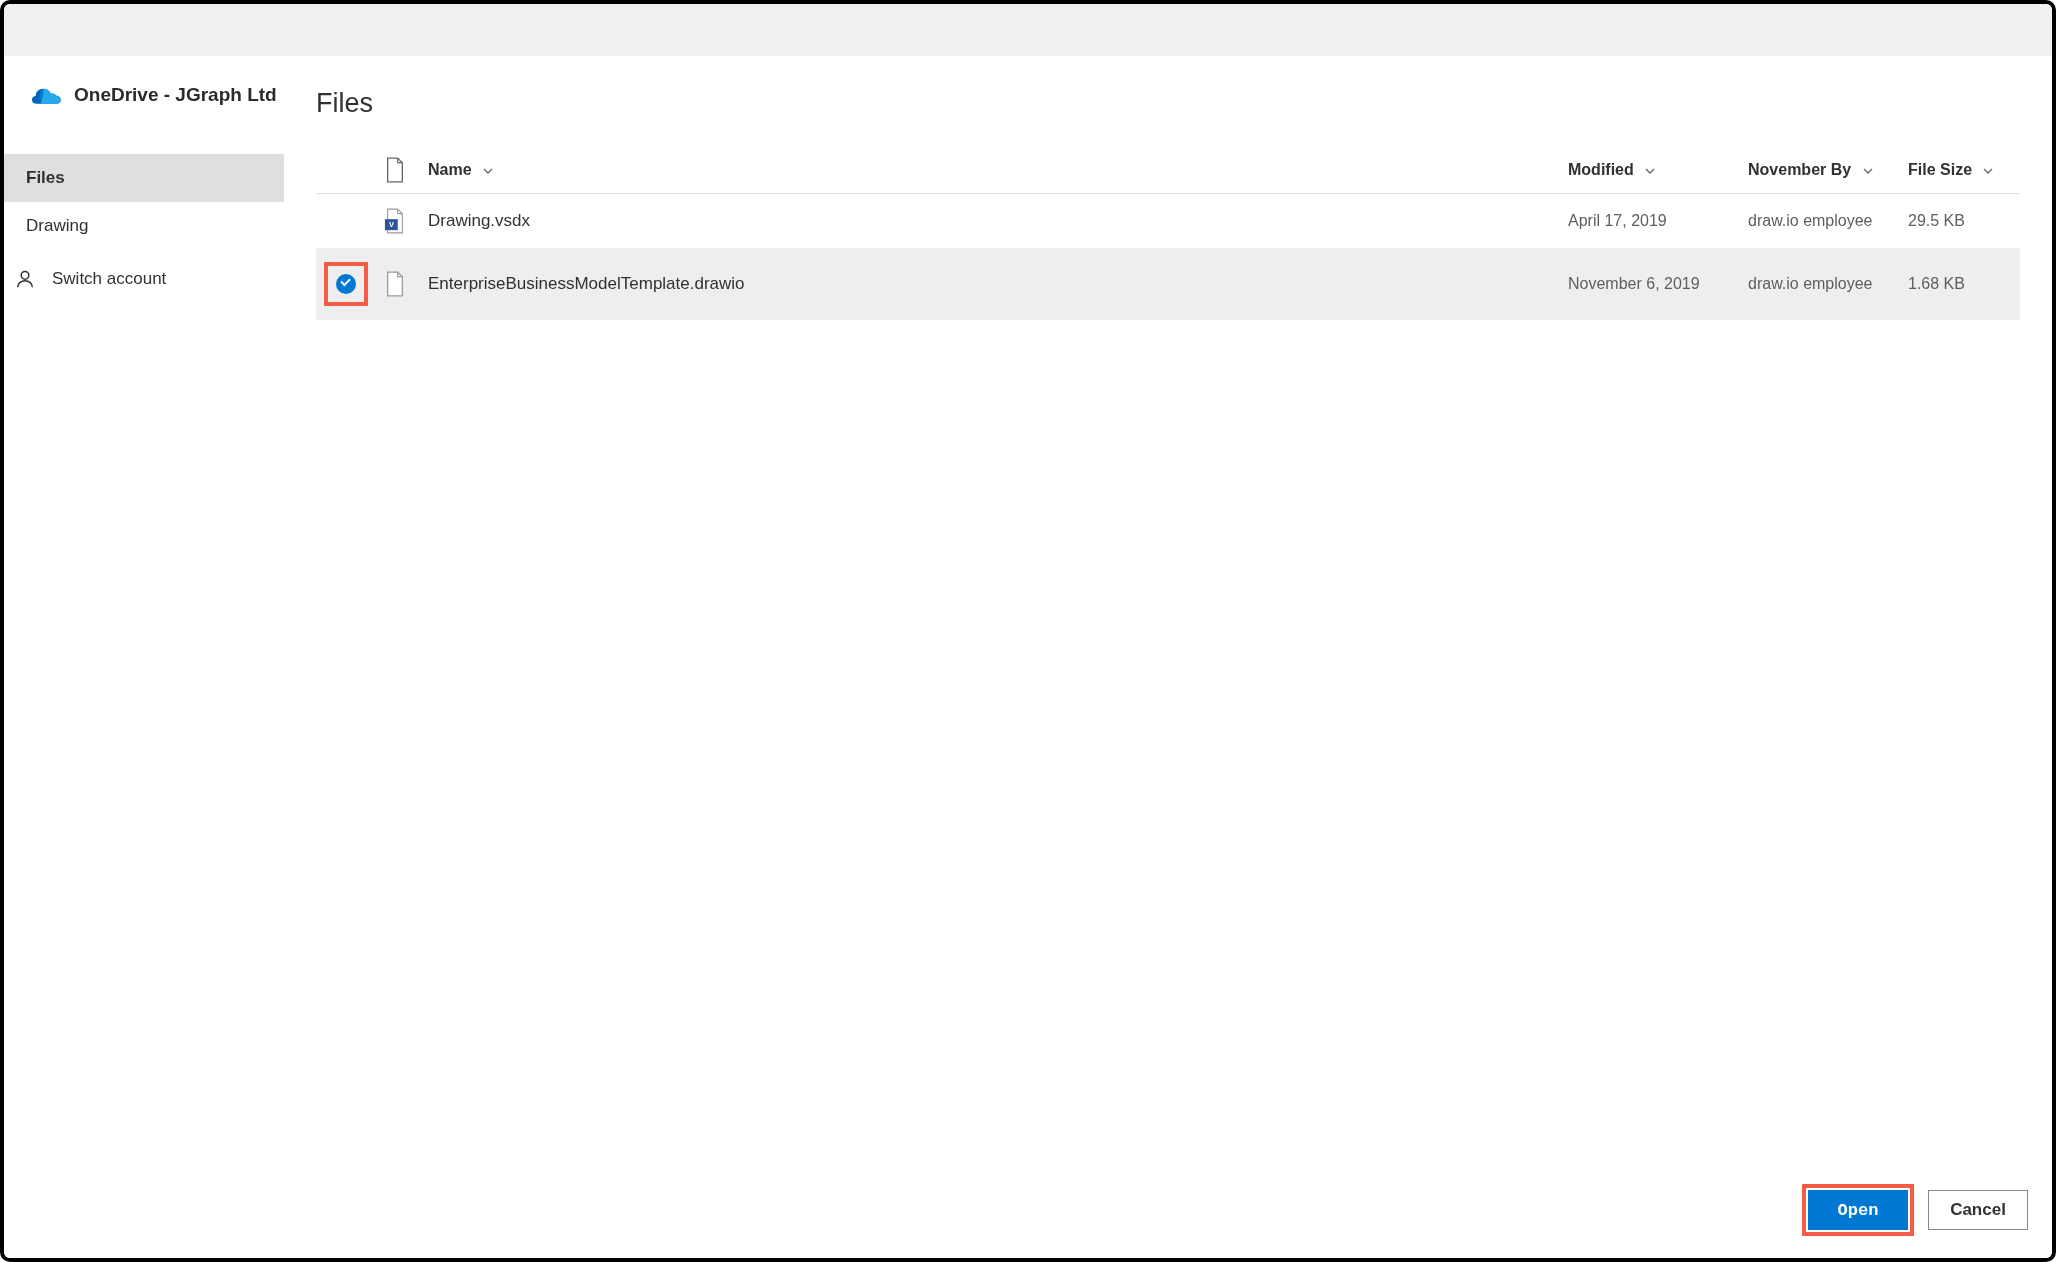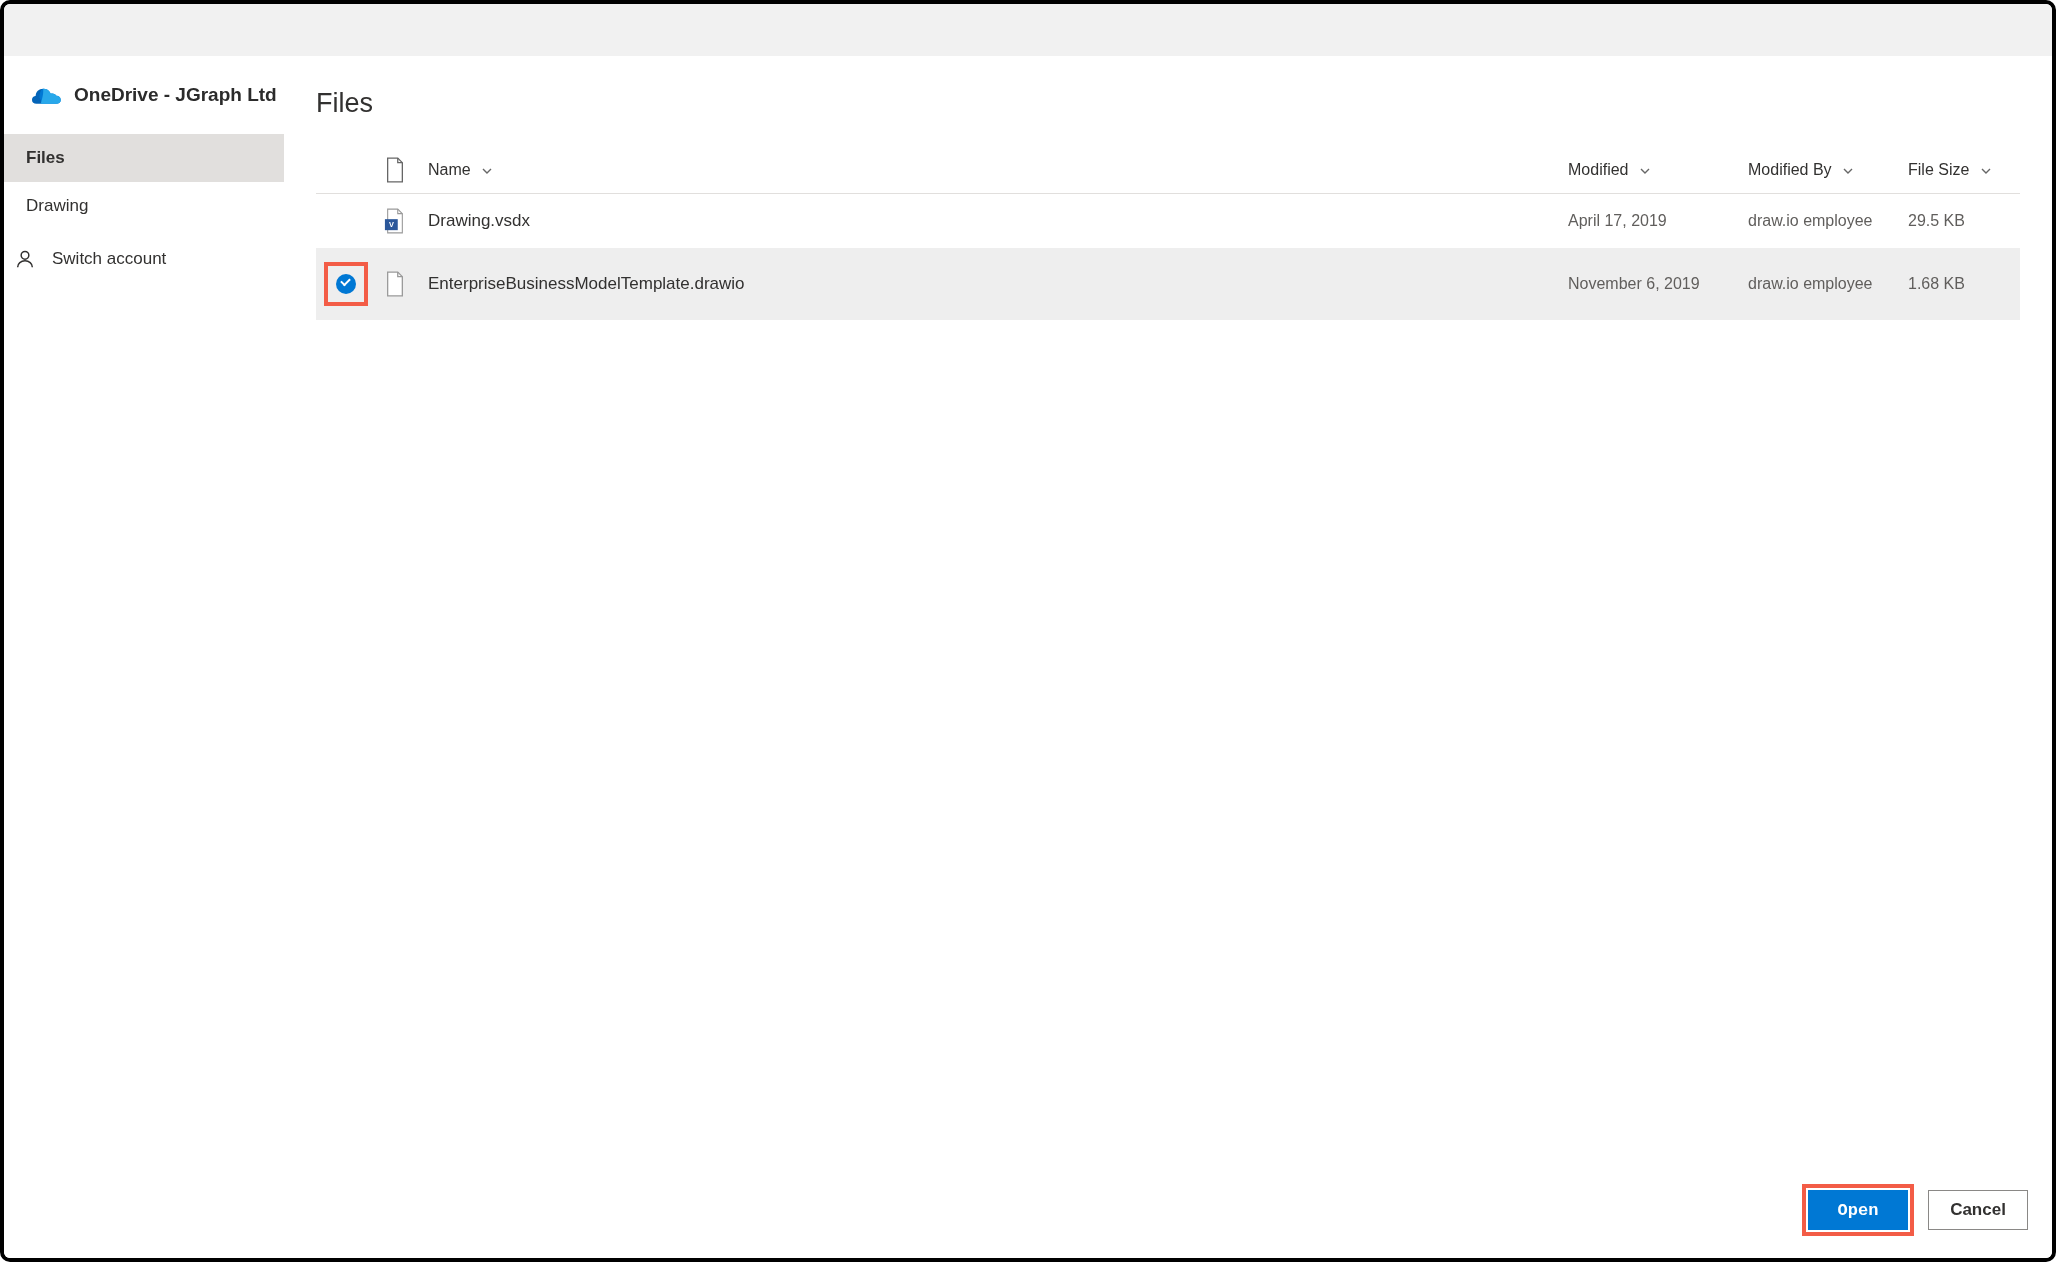--- a/index.html
+++ b/index.html
@@ -5,35 +5,35 @@
   * { box-sizing: border-box; margin: 0; padding: 0; }
   html, body { width: 100%; height: 100%; font-family: "Segoe UI", -apple-system, Helvetica, Arial, sans-serif; }
   body { background: #fff; border: 4px solid #000; border-radius: 10px; overflow: hidden; }
 
   .app { display: flex; flex-direction: column; width: 100%; height: 100%; }
 
   .toolbar { height: 52px; background: #f1f1f1; flex-shrink: 0; }
 
   .body { flex: 1; display: flex; min-height: 0; }
 
-  .sidebar { width: 280px; flex-shrink: 0; background: #fff; display: flex; flex-direction: column; }
+  .sidebar { width: 280px; flex-shrink: 0; background: #fff; display: flex; flex-direction: column; gap: 20px; }
   .account { display: flex; align-items: center; gap: 12px; padding: 28px 20px 28px 28px; font-size: 19px; font-weight: 600; color: #2b2b2b; white-space: nowrap; overflow: hidden; }
   .onedrive-icon svg { width: 30px; height: 20px; display: block; }
   .nav { display: flex; flex-direction: column; }
   .nav-item { padding: 14px 22px; font-size: 17px; color: #323130; cursor: pointer; }
   .nav-item.selected { background: #e1dfdd; font-weight: 600; }
   .nav-item.switch { display: flex; align-items: center; gap: 16px; padding-left: 10px; margin-top: 4px; }
   .person-icon svg { width: 22px; height: 22px; display: block; }
 
   .main { flex: 1; display: flex; flex-direction: column; background: #fff; min-width: 0; padding-top: 8px; }
   .content { flex: 1; padding: 24px 32px 0 32px; overflow: auto; }
   .page-title { font-size: 27px; font-weight: 400; color: #323130; margin-bottom: 28px; }
 
   .file-table { width: 100%; border-collapse: collapse; }
-  .file-table th { text-align: left; font-weight: 400; font-size: 16px; color: #323130; padding: 10px 8px; border-bottom: 1px solid #e1dfdd; }
+  .file-table th { text-align: left; font-weight: 700; font-size: 16px; color: #323130; padding: 10px 8px; border-bottom: 1px solid #e1dfdd; }
   .file-table th .chev { margin-left: 6px; }
   .file-table th.col-check { width: 56px; }
   .file-table th.col-icon { width: 44px; text-align: center; }
   .file-table th.col-name { width: auto; }
   .file-table th.col-mod { width: 180px; }
   .file-table th.col-by { width: 160px; }
   .file-table th.col-size { width: 120px; }
 
   .file-table td { padding: 14px 8px; font-size: 17px; color: #323130; vertical-align: middle; }
   .file-table td.col-check { text-align: center; }
@@ -114,21 +114,21 @@
                       <path fill="none" stroke="#666" stroke-width="1.4" d="M2 4l4 4 4-4"></path>
                     </svg></span>
               </th>
               <th class="col-mod">
                 <span>Modified</span>
                 <span class="chev chev-icon"><svg viewBox="0 0 12 12">
                       <path fill="none" stroke="#666" stroke-width="1.4" d="M2 4l4 4 4-4"></path>
                     </svg></span>
               </th>
               <th class="col-by">
-                <span>Modified By</span>
+                <span>November By</span>
                 <span class="chev chev-icon"><svg viewBox="0 0 12 12">
                       <path fill="none" stroke="#666" stroke-width="1.4" d="M2 4l4 4 4-4"></path>
                     </svg></span>
               </th>
               <th class="col-size">
                 <span>File Size</span>
                 <span class="chev chev-icon"><svg viewBox="0 0 12 12">
                       <path fill="none" stroke="#666" stroke-width="1.4" d="M2 4l4 4 4-4"></path>
                     </svg></span>
               </th>

